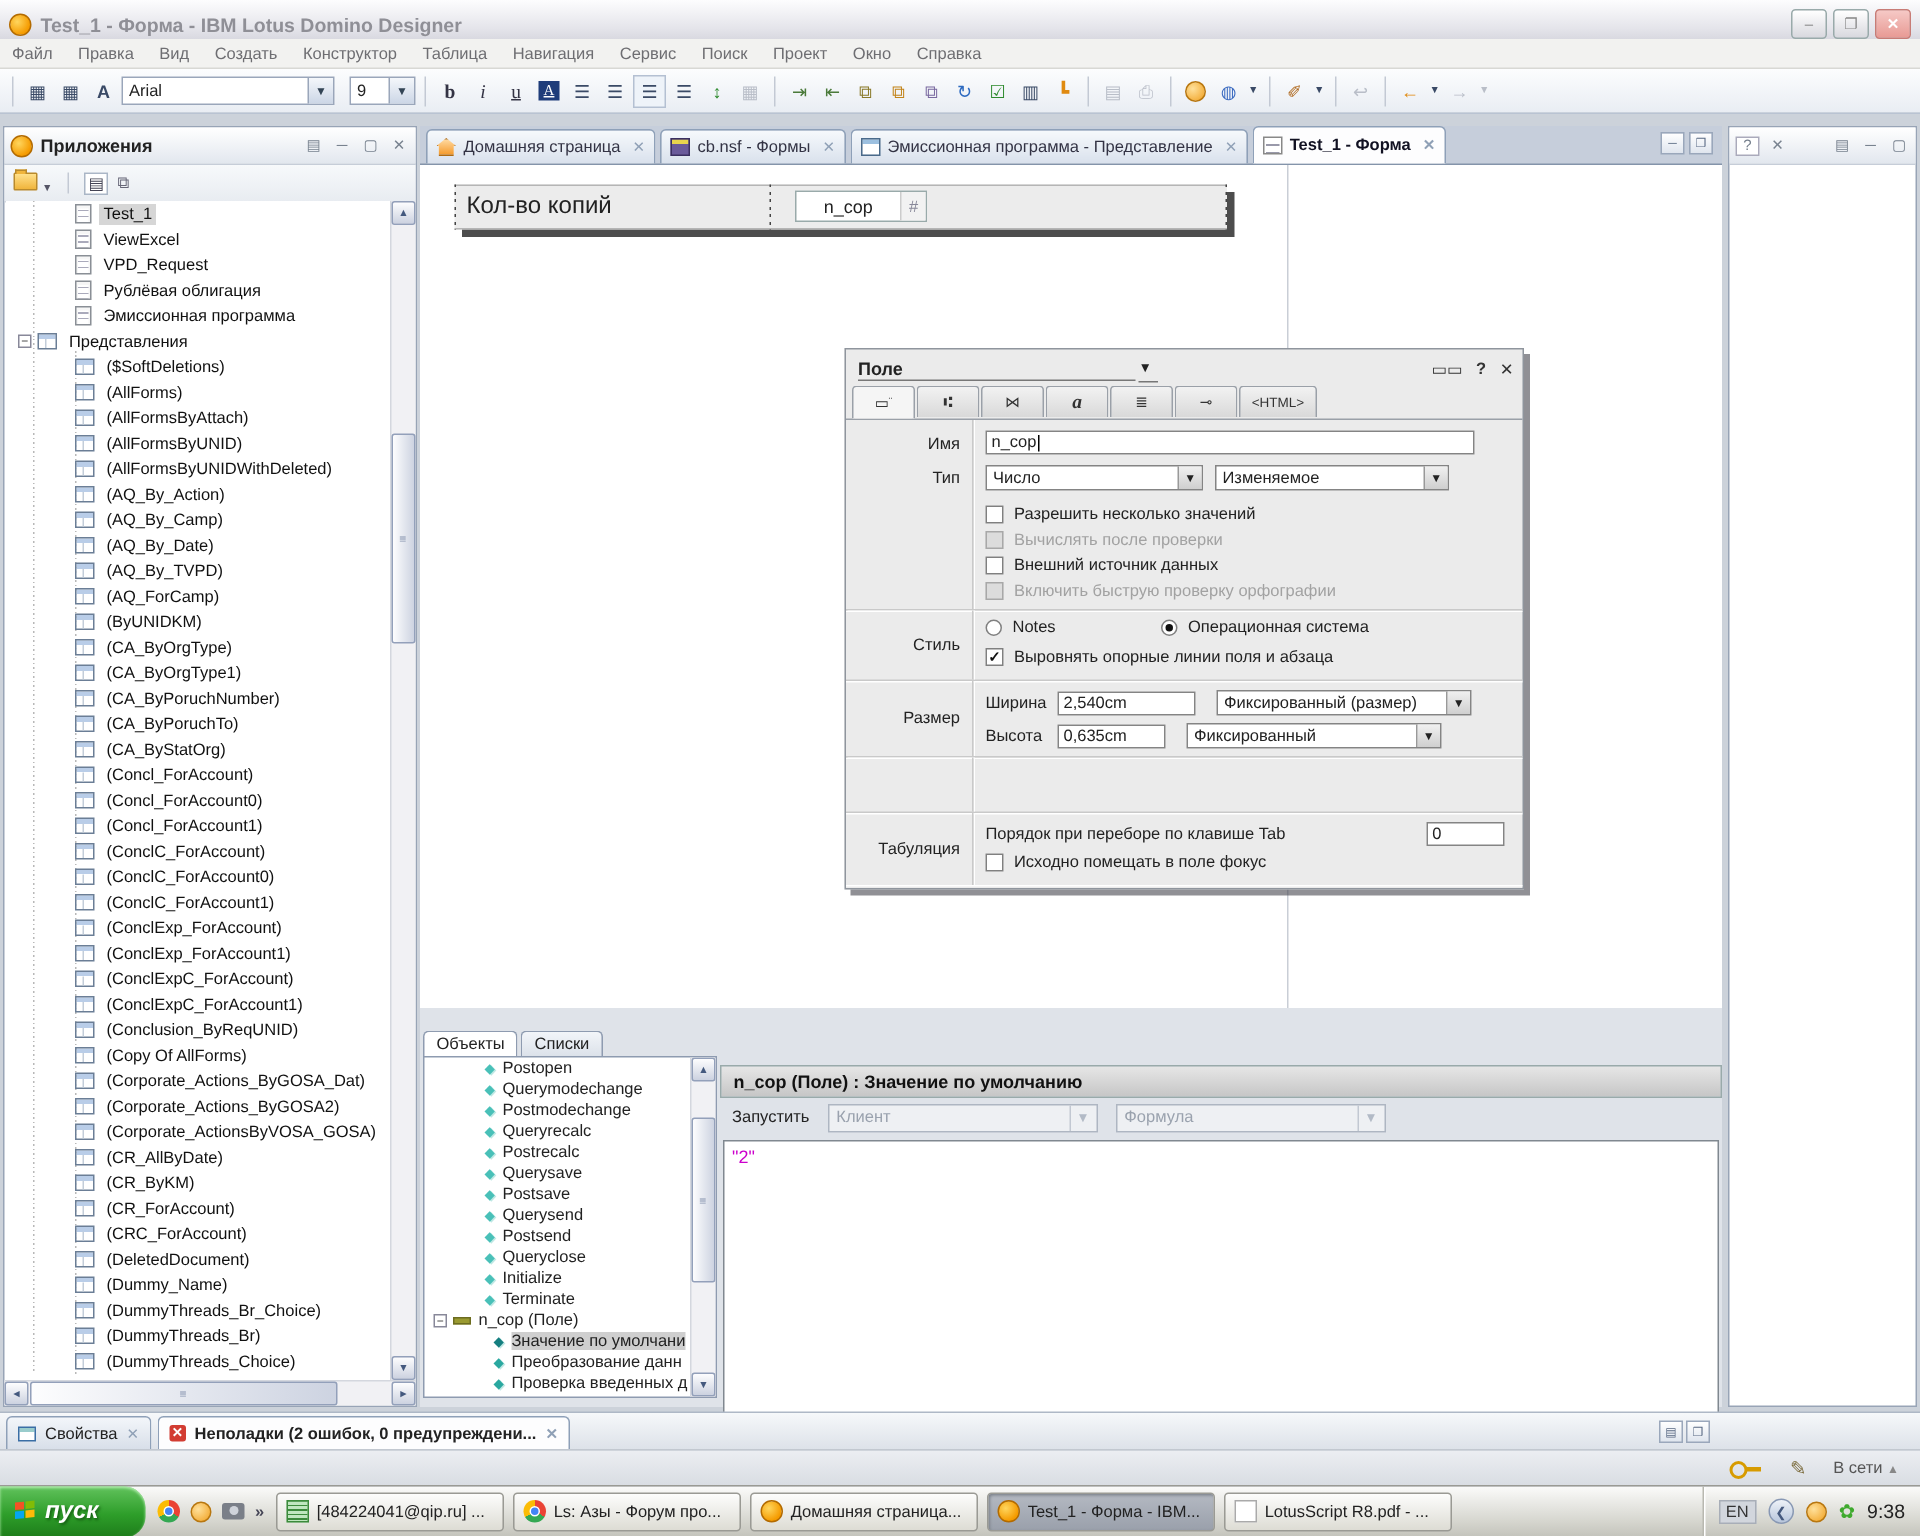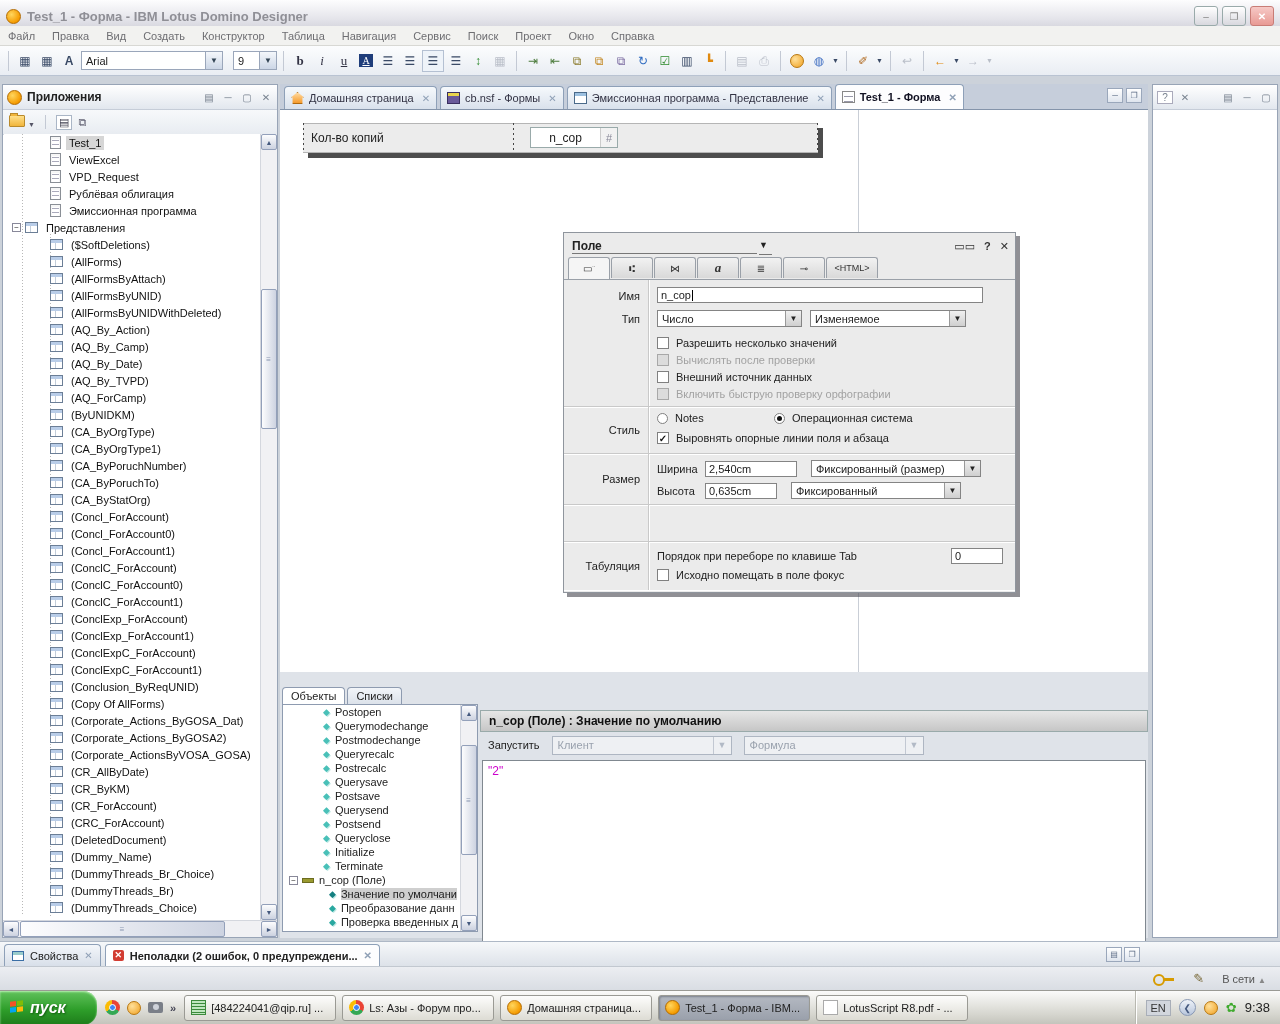--- a/index.html
+++ b/index.html
@@ -647,21 +647,21 @@
     <span class="mdibtn" style="margin-bottom:6px;">─</span>
     <span class="mdibtn" style="margin-bottom:6px;margin-right:6px;">❐</span>
   </div>
 
   <div class="abs" id="canvas">
     <div style="position:absolute;left:578px;top:0;bottom:0;width:1px;background:#c9ced6;"></div>
     <div id="formtable">
       <span class="dashv" style="left:0;"></span>
       <span class="dashv" style="left:210px;"></span>
       <span class="dashv" style="right:0;"></span>
-      <span style="padding-left:8px;font-size:12px;">Кол-во копий</span>
+      <span style="padding-left:8px;font-size:16px;">Кол-во копий</span>
       <span id="fieldbox">
         <span class="fname">n_cop</span>
         <span class="fsym">#</span>
       </span>
     </div>
   </div>
 
   <div class="abs" id="rightstrip">
     <div class="phead">
       <span class="phico" style="border:1px solid #aab;background:#fff;">?</span>

